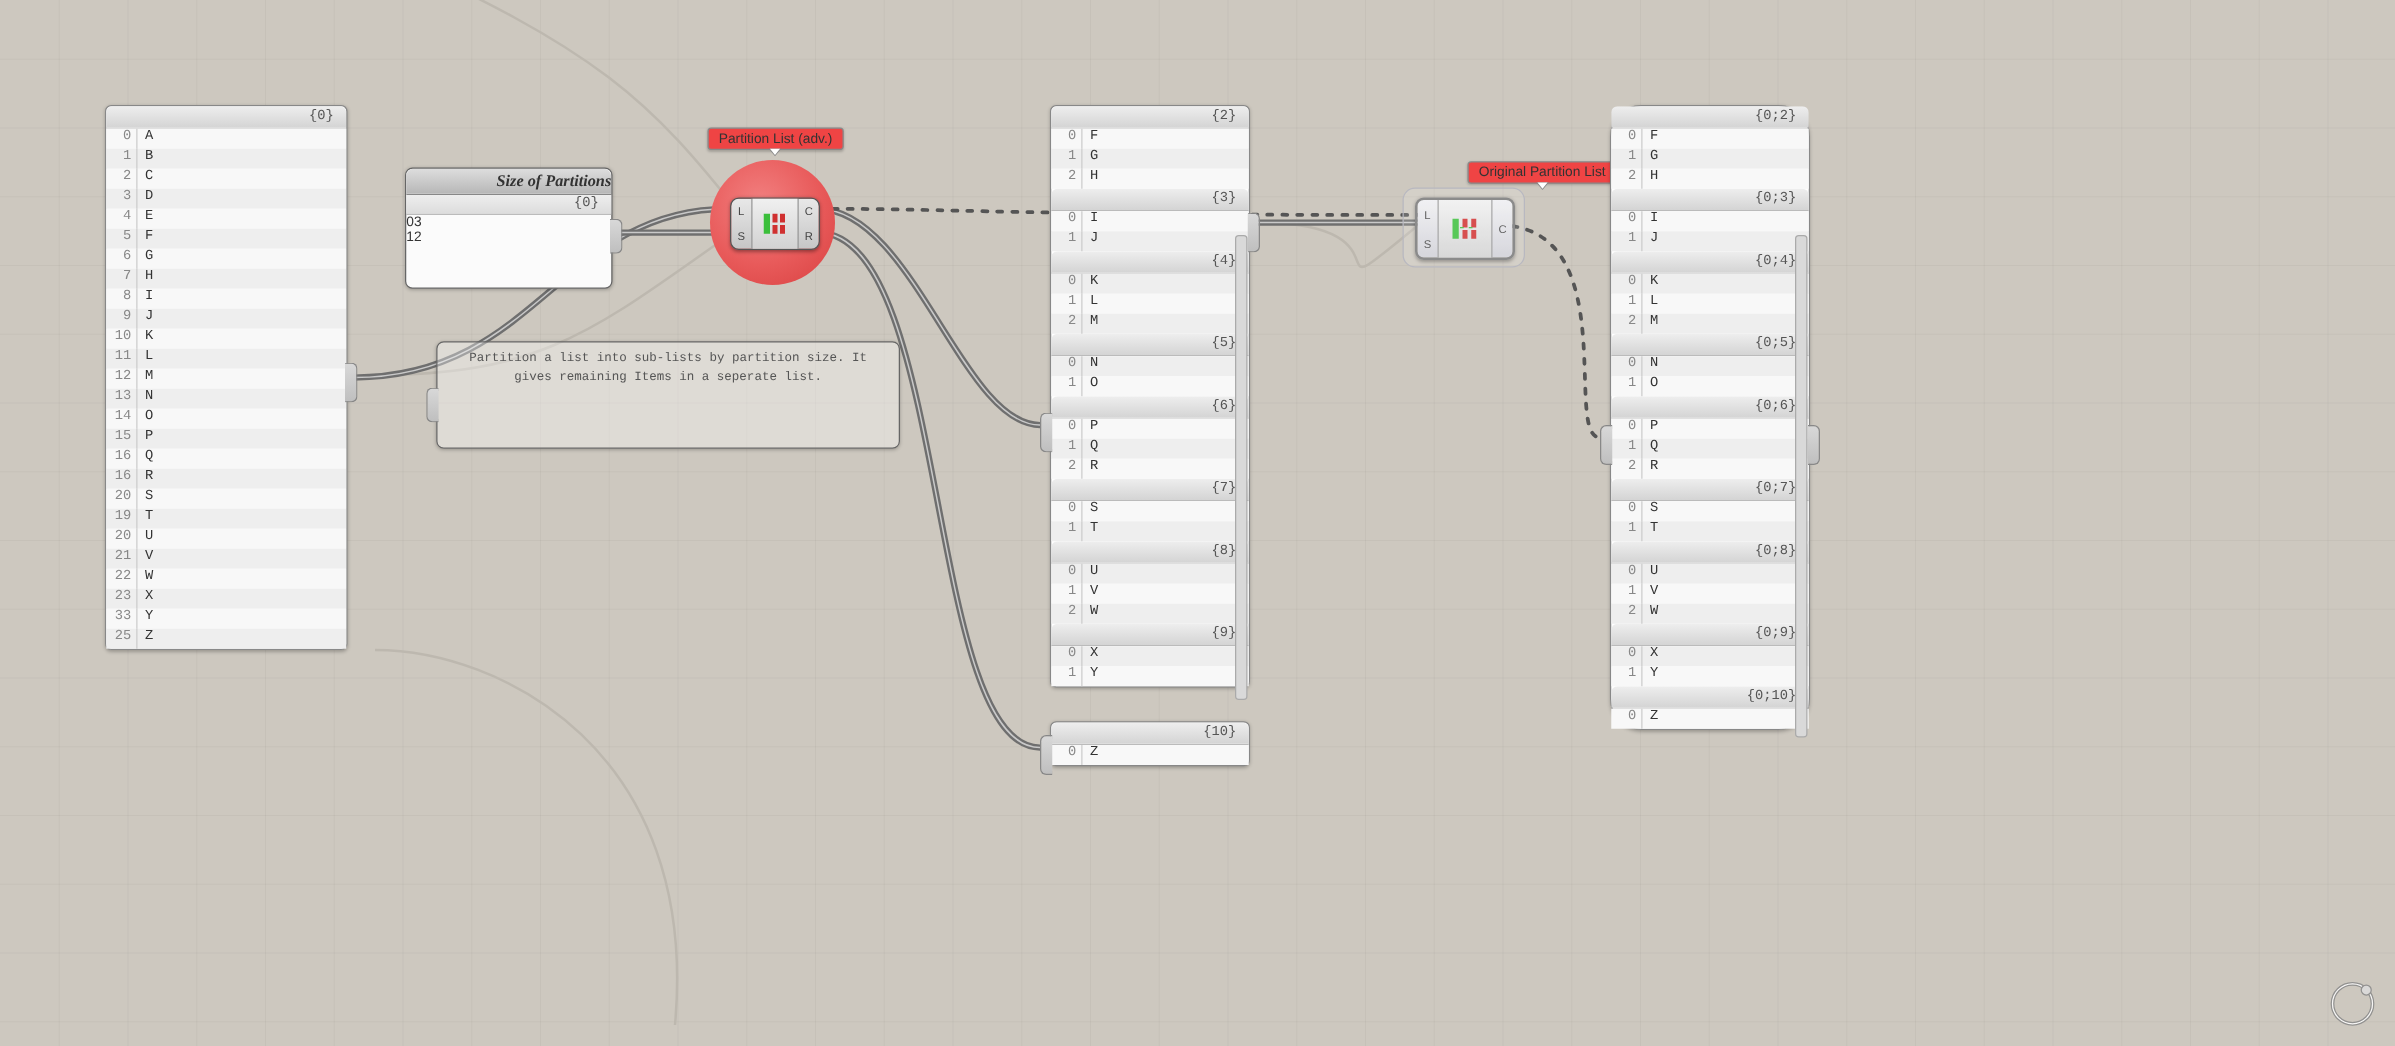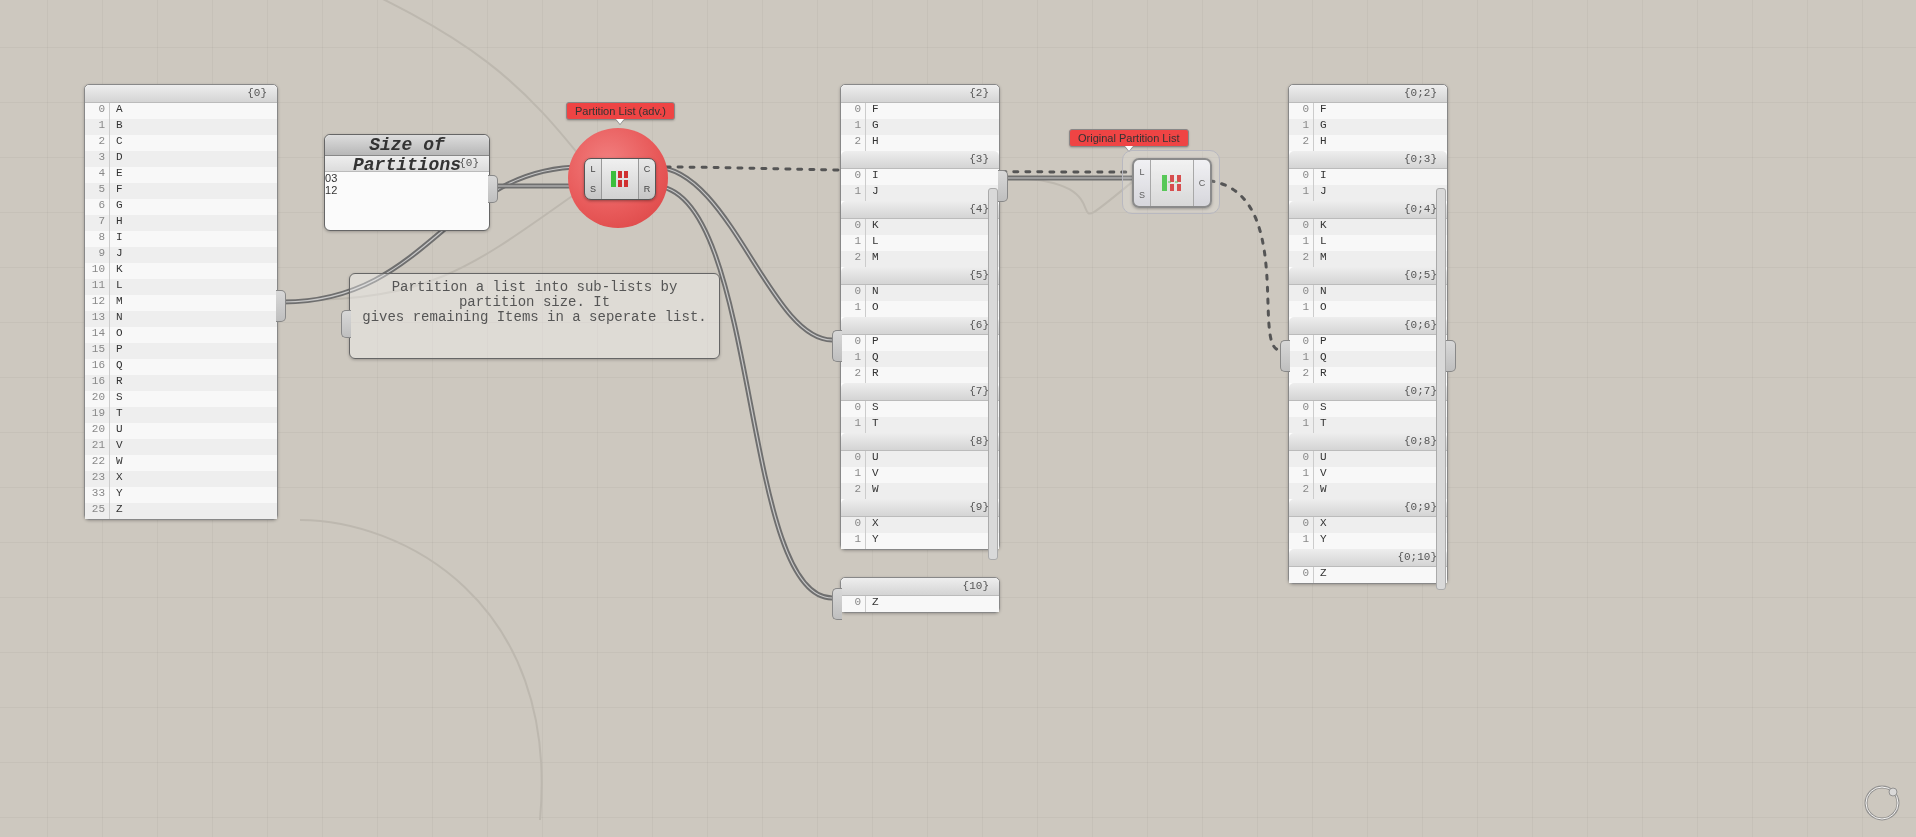--- a/index.html
+++ b/index.html
@@ -34,29 +34,29 @@
     border-right:none;border-radius:5px 0 0 5px;}
   .panel .grip.right{left:auto;right:-9px;border:1px solid #888;border-left:none;
     border-radius:0 5px 5px 0;}
   .scrollbar{position:absolute;right:1px;width:8px;background:#d9d9d9;
     border:1px solid #aaa;border-radius:3px;}
 
   
   .tpanel{position:absolute;border:1px solid #666;border-radius:6px;
     background:#fbfbfb;box-shadow:0 1px 3px rgba(0,0,0,0.25);}
   .transparent{background:rgba(255,255,255,0.35);}
-  .tpanel .title{height:20px;line-height:20px;text-align:center;
-    font-family:Liberation Mono, monospace;font-style:italic;font-weight:bold;
-    font-size:18px;color:#333;border-bottom:1px solid #888;
+  .tpanel .title{height:20px;line-height:20px;text-align:right;
+    font-family:Liberation Serif, serif;font-style:italic;font-weight:bold;
+    font-size:13px;color:#333;border-bottom:1px solid #888;
     background:linear-gradient(#dddddd,#b7b7b7);border-radius:6px 6px 0 0;}
   .tpanel .sub{height:15px;line-height:15px;text-align:right;
     font-family:"Courier New",monospace;font-size:11px;color:#555;
     padding:0 10px;border-bottom:1px solid #bbb;
     background:linear-gradient(#eeeeee,#dcdcdc);}
-  .tpanel .body{font-family:"Courier New",monospace;font-size:14px;
+  .tpanel .body{font-family:"Courier New",monospace;font-size:10px;
     padding:6px 12px;text-align:center;color:#555;line-height:15px;}
   .tpanel .grip{position:absolute;width:9px;height:26px;
     background:linear-gradient(#d8d8d8,#bfbfbf);border:1px solid #888;}
   .tpanel .grip.left{left:-9px;border-right:none;border-radius:5px 0 0 5px;}
   .tpanel .grip.right{right:-9px;border-left:none;border-radius:0 5px 5px 0;}
 
   
   .tip{position:absolute;background:#ef4444;border:1px solid #888;
     border-radius:3px;padding:2px 8px;font-size:11px;color:#333;
     box-shadow:0 1px 2px rgba(0,0,0,0.2);}
@@ -369,21 +369,21 @@
     <div class="pheader">{10}</div>
     <div class="rows" id="rem-rows">
         <div class="row">
           <span class="idx">0</span>
           <span class="val">Z</span>
         </div>
       </div>
     <div class="grip" style="top:10px;left:-9px;"></div>
   </div>
 
-  <div class="tip" style="left:1069px;top:129px;">
+  <div class="tip" style="left:1174px;top:129px;">
     <span>Original Partition List</span><div class="arrow"></div>
   </div>
   <div class="comp big" style="left:1132px;top:158px;border:2px solid #777;background:linear-gradient(#efeff2,#cfcfd6);">
     <div class="ports">
       <span>L</span>
       <span>S</span>
     </div>
     <div class="mid">
       <svg width="26" height="26">
         <rect x="3" y="5" width="5" height="16" fill="#3bbf3b"></rect>
@@ -395,21 +395,21 @@
       </svg>
     </div>
     <div class="ports">
       <span>C</span>
     </div>
   </div>
 
   <div style="position:absolute;left:1122px;top:150px;width:96px;height:62px;
        border:1px solid #b8b8c0;border-radius:10px;background:rgba(255,255,255,0.15);"></div>
 
-  <div class="panel" style="left:1288px;top:84px;width:158px;" id="p-right">
+  <div class="panel" style="left:1288px;top:84px;width:158px;border-radius:25px;" id="p-right">
     <div class="grip" style="top:255px;left:-9px;"></div>
     <div class="grip right" style="top:255px;"></div>
     <div class="scrollbar" style="top:103px;height:400px;"></div>
   <div class="pheader">{0;2}</div>
       <div class="row">
         <span class="idx">0</span>
         <span class="val">F</span>
       </div>
       <div class="row">
         <span class="idx">1</span>

